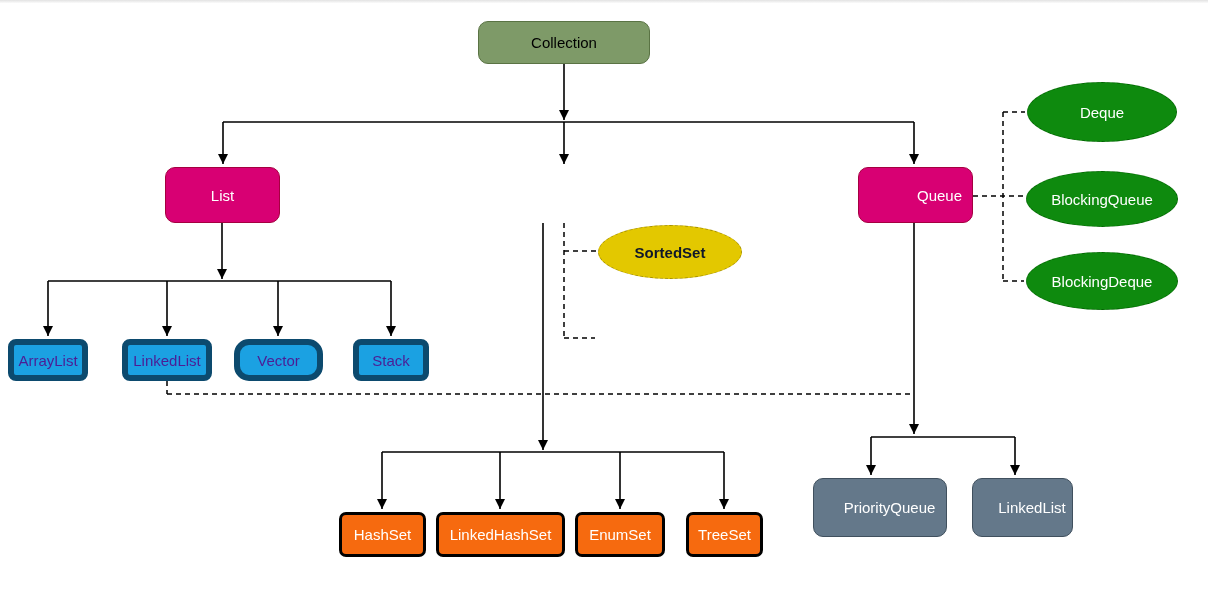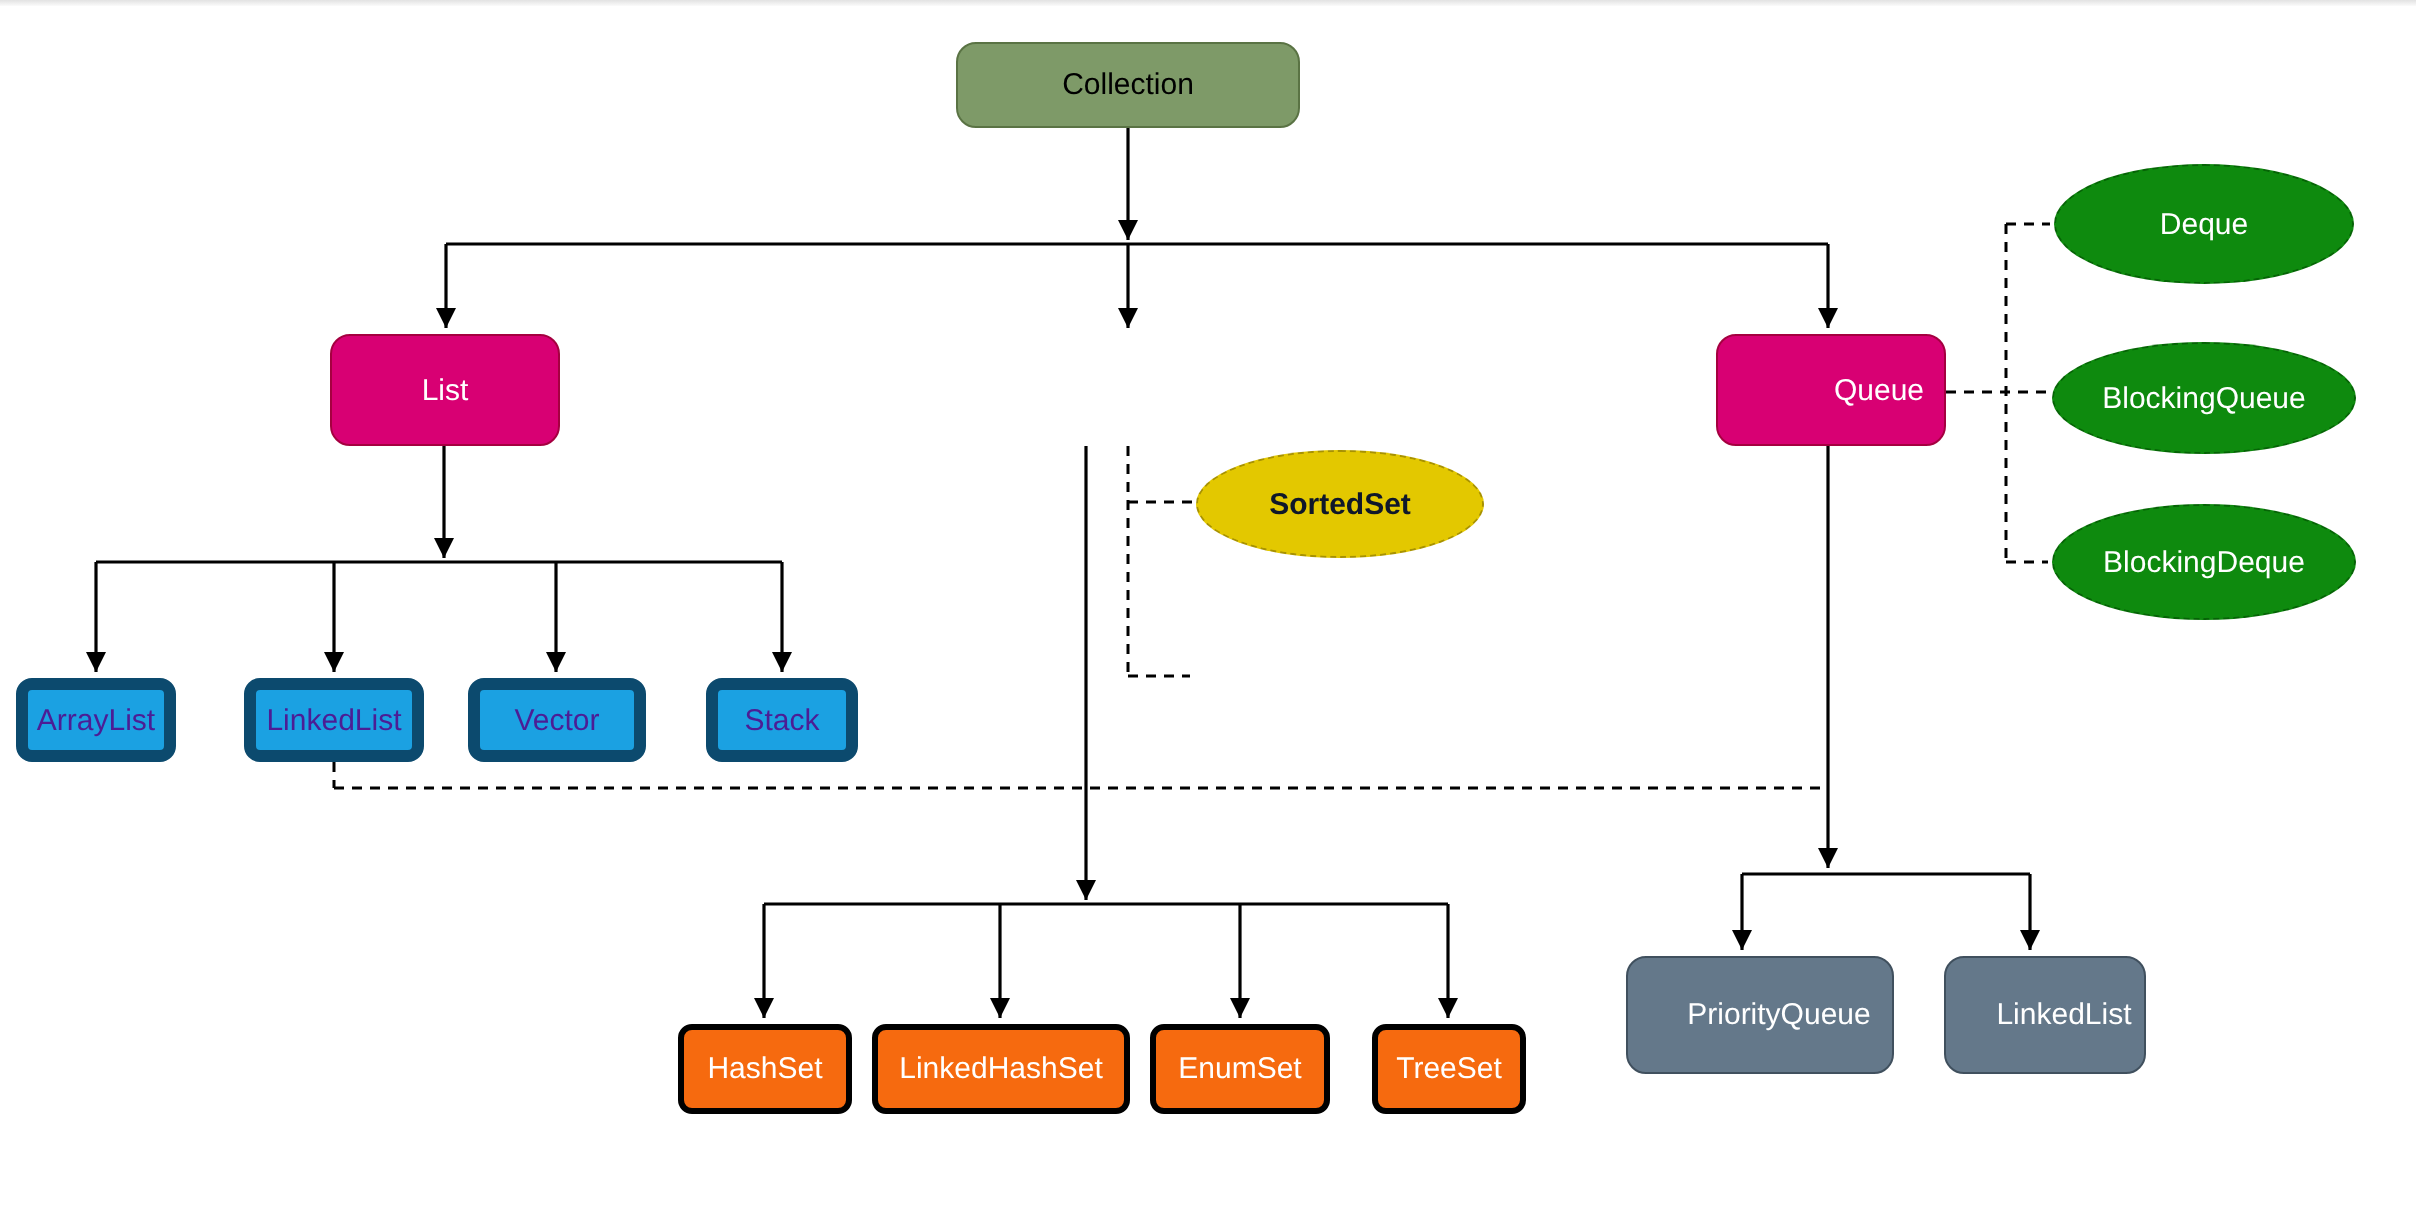--- a/index.html
+++ b/index.html
@@ -128,21 +128,21 @@
     </g>
   </svg>
 
   <div class="node root-node" style="left:478px; top:21px; width:172px; height:43px;">Collection</div>
 
   <div class="node iface-node" style="left:165px; top:167px; width:115px; height:56px;">List</div>
   <div class="node iface-node" style="left:858px; top:167px; width:115px; height:56px;padding-left:48px;">Queue</div>
 
   <div class="node list-class-node" style="left:8px; top:339px; width:80px; height:42px;">ArrayList</div>
   <div class="node list-class-node" style="left:122px; top:339px; width:90px; height:42px;">LinkedList</div>
-  <div class="node list-class-node" style="left:234px; top:339px; width:89px; height:42px;">Vector</div>
+  <div class="node list-class-node" style="left:234px; top:339px; width:89px; height:42px;border-radius:15px;">Vector</div>
   <div class="node list-class-node" style="left:353px; top:339px; width:76px; height:42px;">Stack</div>
 
   <div class="node ellipse set-iface-node" style="left:598px; top:225px; width:144px; height:54px;">SortedSet</div>
 
   <div class="node ellipse queue-iface-node" style="left:1027px; top:82px; width:150px; height:60px;">Deque</div>
   <div class="node ellipse queue-iface-node" style="left:1026px; top:171px; width:152px; height:56px;">BlockingQueue</div>
   <div class="node ellipse queue-iface-node" style="left:1026px; top:252px; width:152px; height:58px;">BlockingDeque</div>
 
   <div class="node set-class-node" style="left:339px; top:512px; width:87px; height:45px;">HashSet</div>
   <div class="node set-class-node" style="left:436px; top:512px; width:129px; height:45px;">LinkedHashSet</div>

